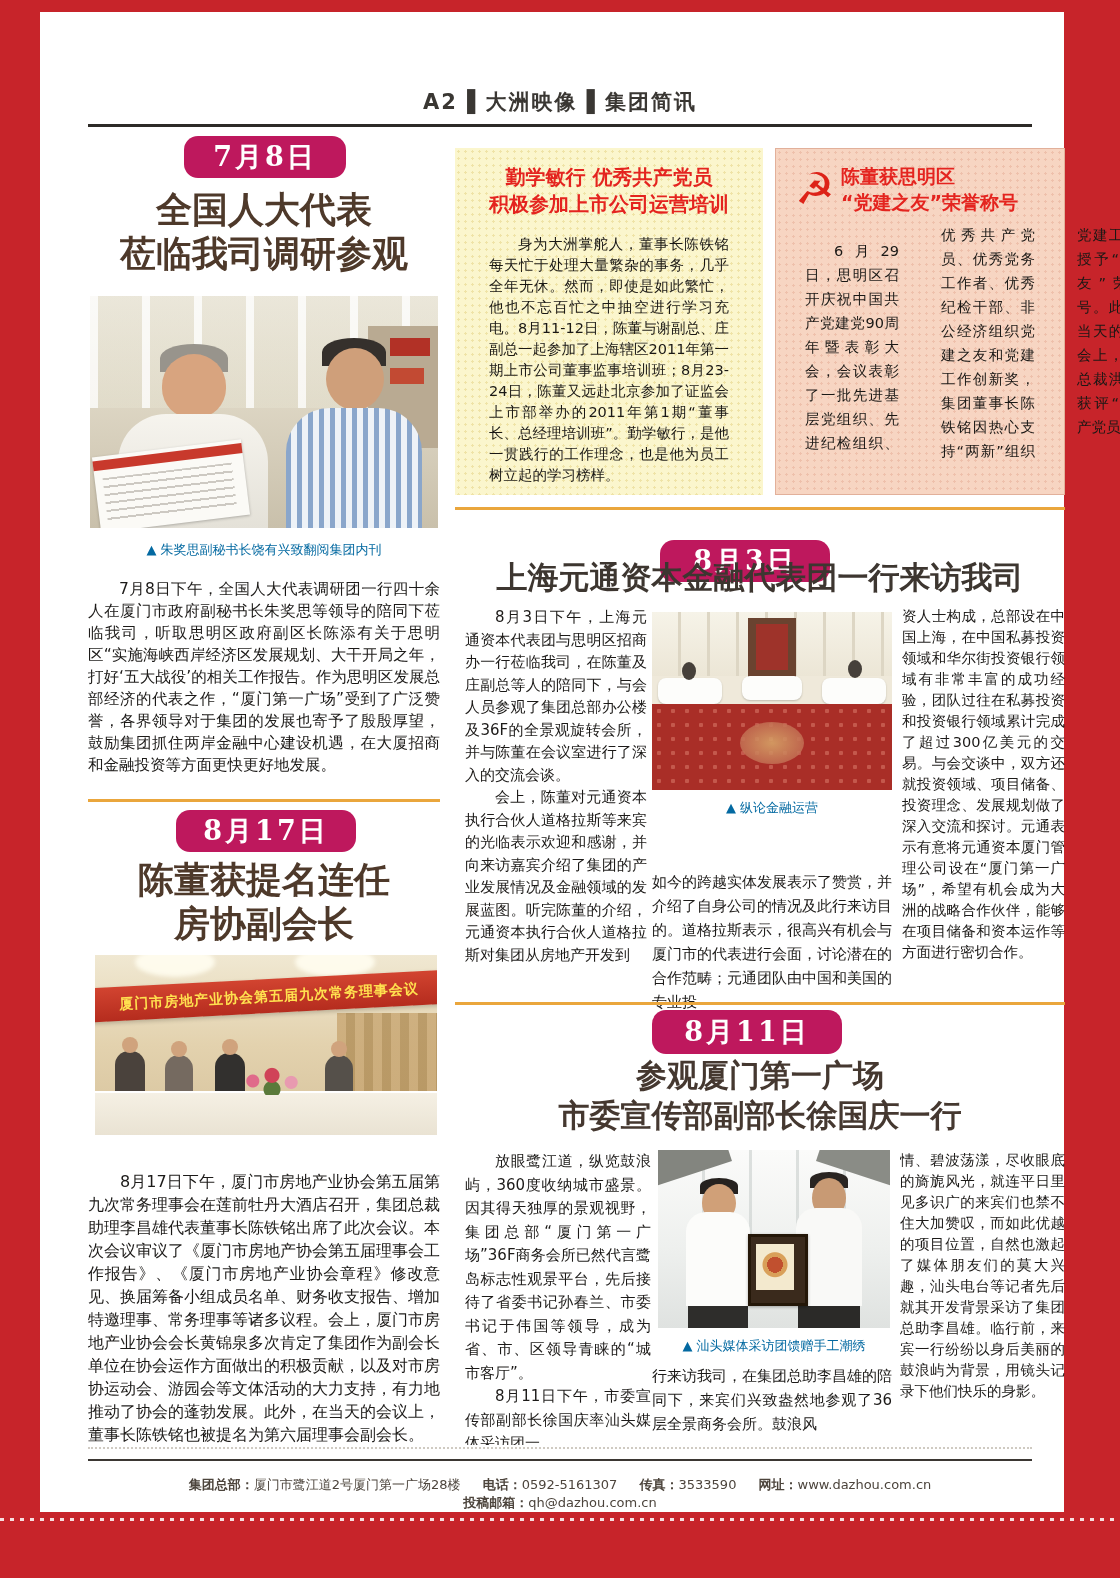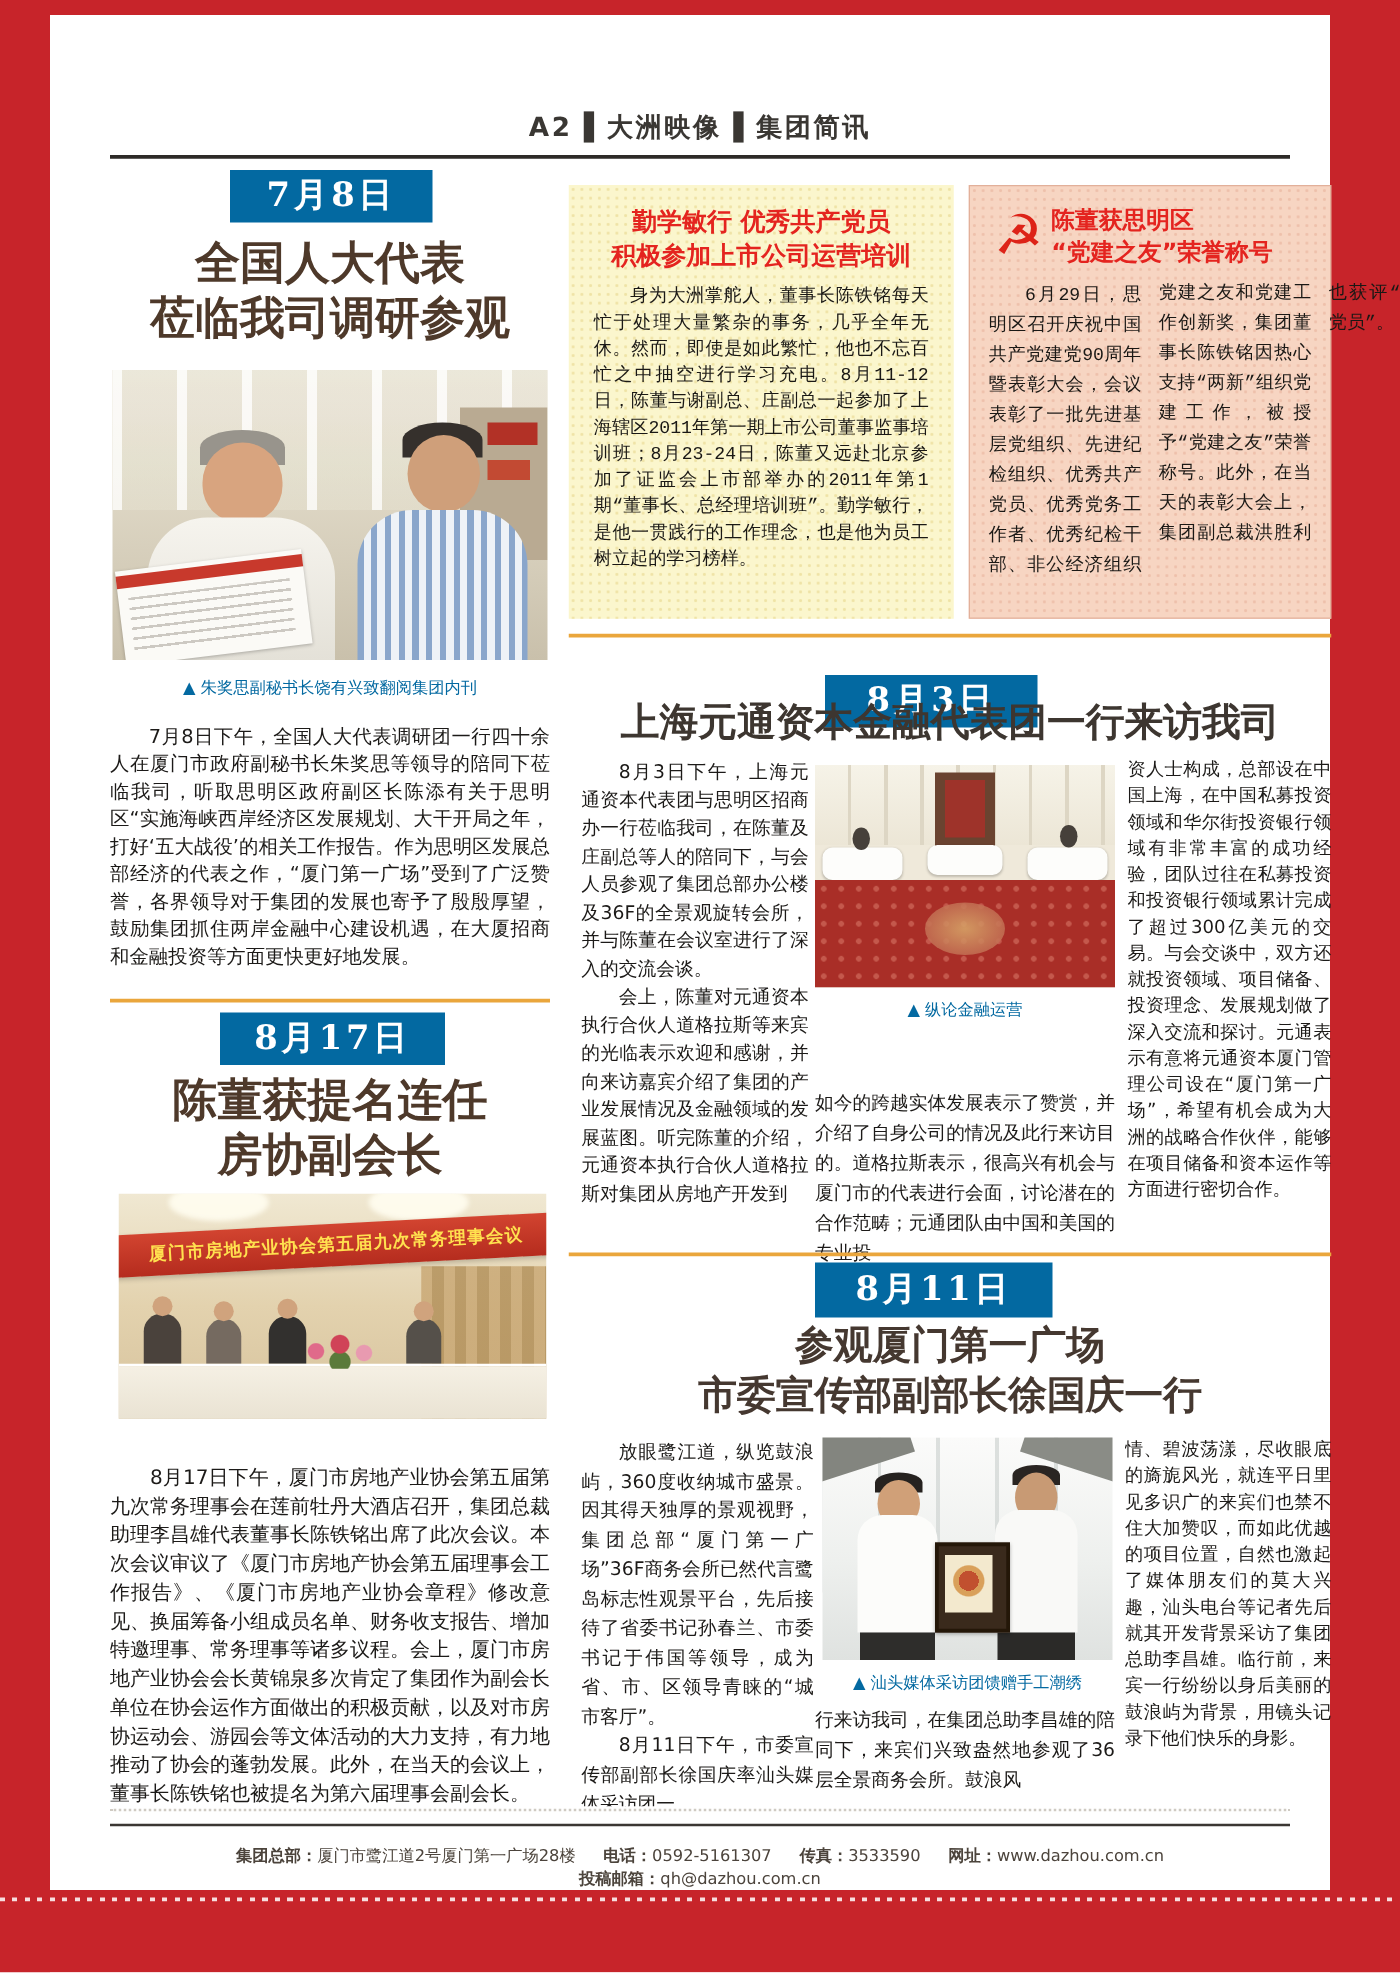--- a/index.html
+++ b/index.html
@@ -11,22 +11,22 @@
   .frame-left{left:0;top:0;width:40px;height:1578px;}
   .frame-right{right:0;top:0;width:56px;height:1578px;}
   .frame-bottom{left:0;bottom:0;width:1120px;height:66px;}
   .frame-bottom::before{content:"";position:absolute;top:6px;left:0;right:0;height:3px;
         background:repeating-linear-gradient(90deg,rgba(255,255,255,.85) 0 4px,transparent 4px 10px);}
   
   .header{position:absolute;left:48px;top:88px;width:1024px;text-align:center;
         font-size:21px;font-weight:bold;color:#3a3733;letter-spacing:2px;}
   .header-rule{position:absolute;left:88px;top:124px;width:944px;height:3px;background:#2d2a27;}
   
-  .date-banner{position:absolute;background:#0369a1;color:#fff;text-align:center;
-        font-family:"DejaVu Serif",serif;font-weight:bold;font-size:27px;letter-spacing:3px;}
+  .date-banner{position:absolute;background:#be185d;color:#fff;text-align:center;
+        font-family:"DejaVu Serif",serif;font-weight:bold;font-size:27px;letter-spacing:3px;border-radius:14px;}
   .b-july8{left:184px;top:136px;width:162px;height:42px;line-height:42px;}
   .b-aug17{left:176px;top:810px;width:180px;height:42px;line-height:42px;}
   .b-aug3{left:660px;top:540px;width:170px;height:42px;line-height:42px;}
   .b-aug11{left:652px;top:1010px;width:190px;height:44px;line-height:44px;}
   
   .art-title{position:absolute;text-align:center;font-family:Liberation Serif, serif;font-weight:bold;}
   .art-title .tl{display:block;}
   .t-july8{left:88px;top:188px;width:352px;font-size:36px;line-height:44px;color:#4e392a;}
   .t-aug17{left:88px;top:858px;width:352px;font-size:36px;line-height:44px;color:#4e392a;}
   .t-aug3{left:455px;top:558px;width:610px;font-size:31px;line-height:40px;color:#3d3630;}
@@ -49,21 +49,21 @@
   .cap4{left:645px;top:1337px;width:258px;}
   
   .hl-box{position:absolute;top:148px;height:347px;box-sizing:border-box;}
   .yellow-box{left:455px;width:308px;background:#fbf6cd;padding:16px 18px;
         background-image:radial-gradient(#efe3a6 1px,rgba(0,0,0,0) 1.3px);background-size:7px 7px;}
   .pink-box{left:775px;width:290px;background:#f7d5c2;padding:14px 13px;border:1px solid #e2b09a;
         background-image:radial-gradient(#eec0ab 1px,rgba(0,0,0,0) 1.3px);background-size:7px 7px;}
   .hl-title{color:#e4241f;font-weight:bold;text-align:center;font-size:20px;line-height:27px;margin-bottom:10px;}
   .hl-title .tl{display:block;}
   .hl-body{font-size:14.5px;line-height:21px;text-align:justify;color:#1a1815;}
-  .hl-body p{margin:2px;text-indent:2em;font-family:Liberation Mono, monospace;}
+  .hl-body p{margin:16px;text-indent:2em;}
   .pink-box .hl-body{column-count:2;column-gap:10px;line-height:24px;height:250px;}
   .pink-head{display:flex;align-items:center;margin-bottom:8px;}
   .party-emblem{width:52px;font-size:44px;line-height:48px;color:#dd2318;text-align:center;flex:0 0 52px;}
   .pink-title{color:#e4241f;font-weight:bold;font-size:19px;line-height:26px;text-align:left;}
   .pink-title .tl{display:block;}
   
   .orange-rule{position:absolute;height:3px;background:#eaa63c;}
   .or-left{left:88px;top:799px;width:352px;}
   .or-r1{left:455px;top:507px;width:610px;}
   .or-r2{left:455px;top:1002px;width:610px;}

